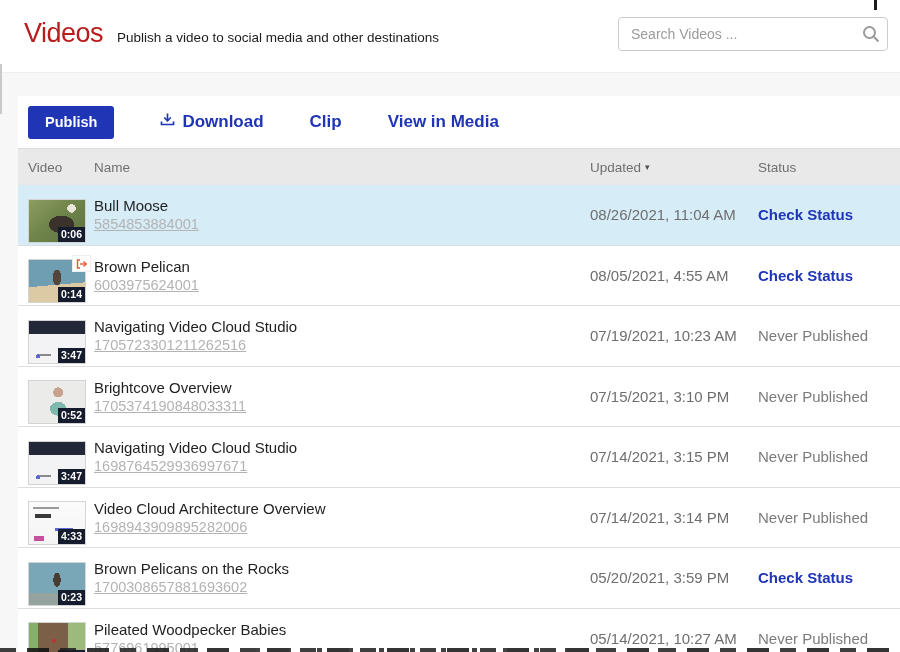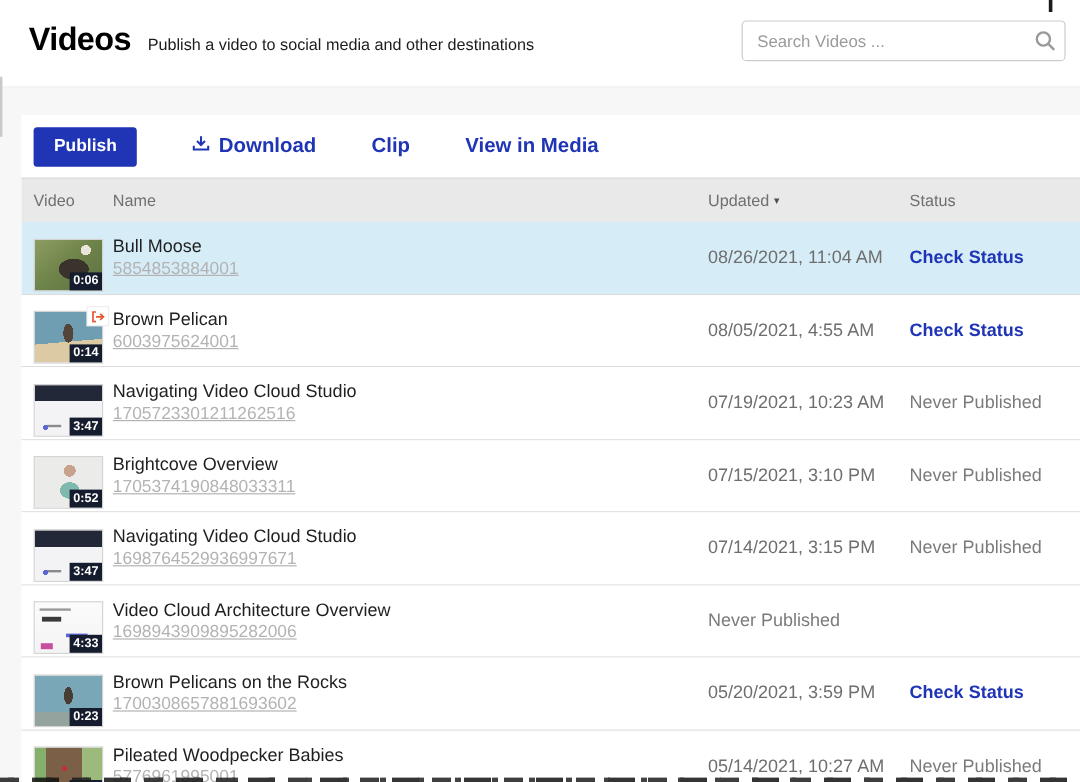--- a/index.html
+++ b/index.html
@@ -10,21 +10,21 @@
     -webkit-font-smoothing:antialiased;
   }
   .screen{position:absolute;inset:0;overflow:hidden;}
 
   
   .page-header{
     position:absolute;top:0;left:0;width:900px;height:72px;background:#ffffff;
     border-bottom:1px solid #efefef;
   }
   .title-wrap{position:absolute;left:24px;top:18px;display:flex;align-items:baseline;}
-  .page-title{font-size:27px;font-weight:bold;color:#000000;letter-spacing:-.5px;}
+  .page-title{font-size:27px;font-weight:normal;color:#b91c1c;letter-spacing:-.5px;}
   .page-subtitle{margin-left:14px;font-size:13.5px;color:#1c1c1c;}
   .search-box{
     position:absolute;right:12px;top:17px;width:270px;height:34px;box-sizing:border-box;
     border:1px solid #cccccc;border-radius:4px;background:#fff;
     display:flex;align-items:center;
   }
   .search-input{
     flex:1;border:none;outline:none;background:transparent;
     font-family:"Liberation Sans",sans-serif;font-size:14px;color:#444;
     padding:0 4px 0 12px;min-width:0;
@@ -256,20 +256,21 @@
     <div class="cell-thumb">
       <div class="thumb thumb-slide">
 
         <span class="duration">4:33</span>
       </div>
     </div>
     <div class="cell-name">
       <div class="video-name">Video Cloud Architecture Overview</div>
       <div class="video-id">1698943909895282006</div>
     </div>
+    <div class="cell-updated">07/14/2021, 3:14 PM</div>
     <div class="cell-status">Never Published</div>
   </div>
 
   <div class="row">
     <div class="cell-thumb">
       <div class="thumb thumb-pelican-rocks">
 
         <span class="duration">0:23</span>
       </div>
     </div>

